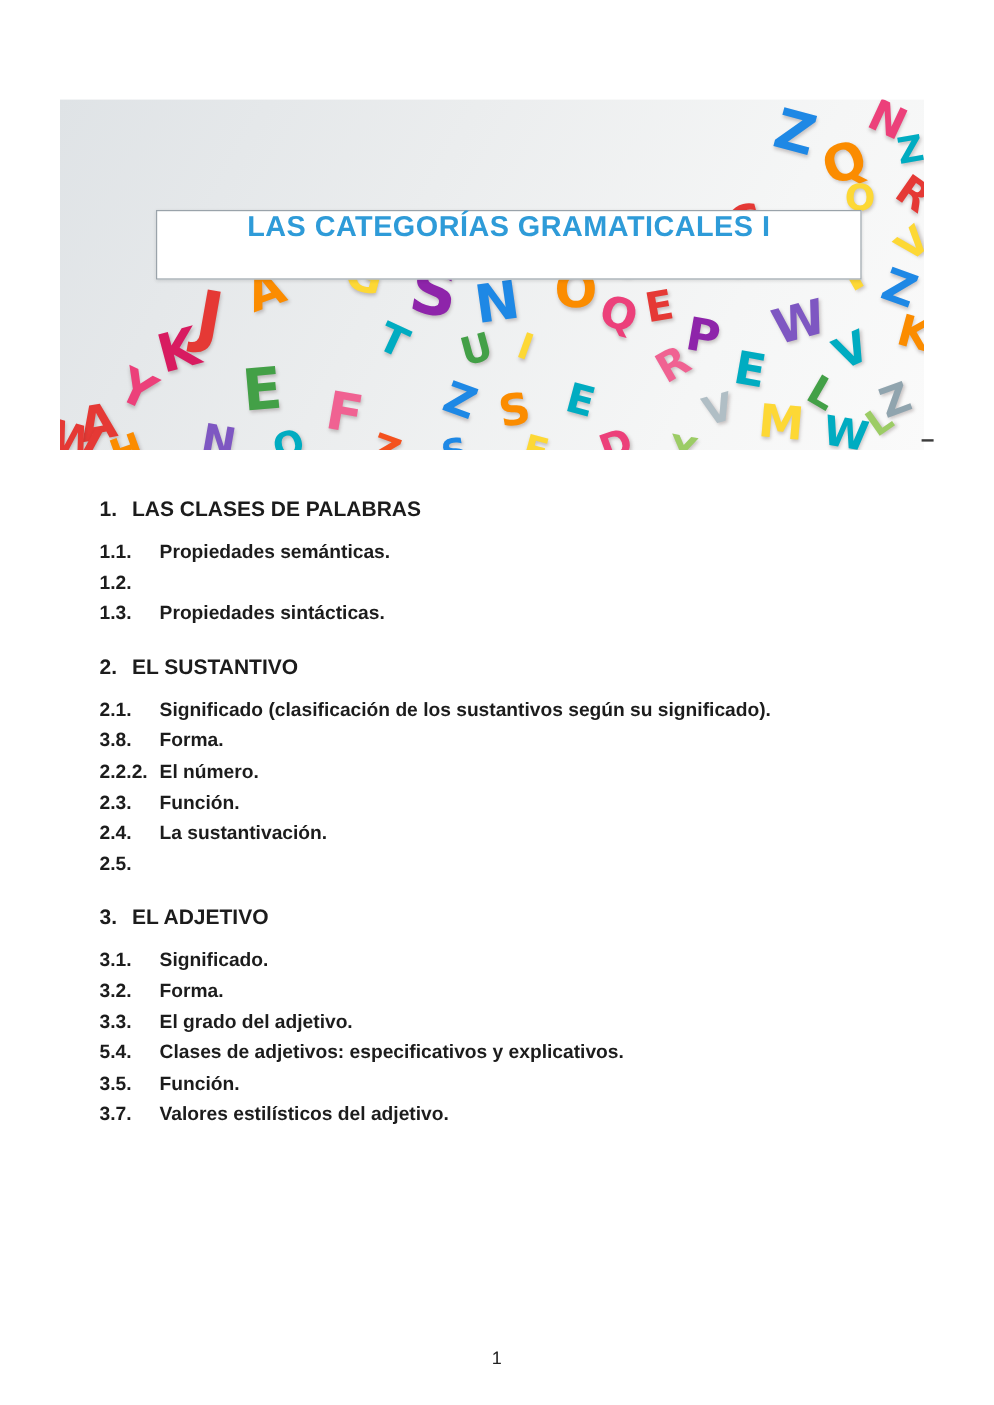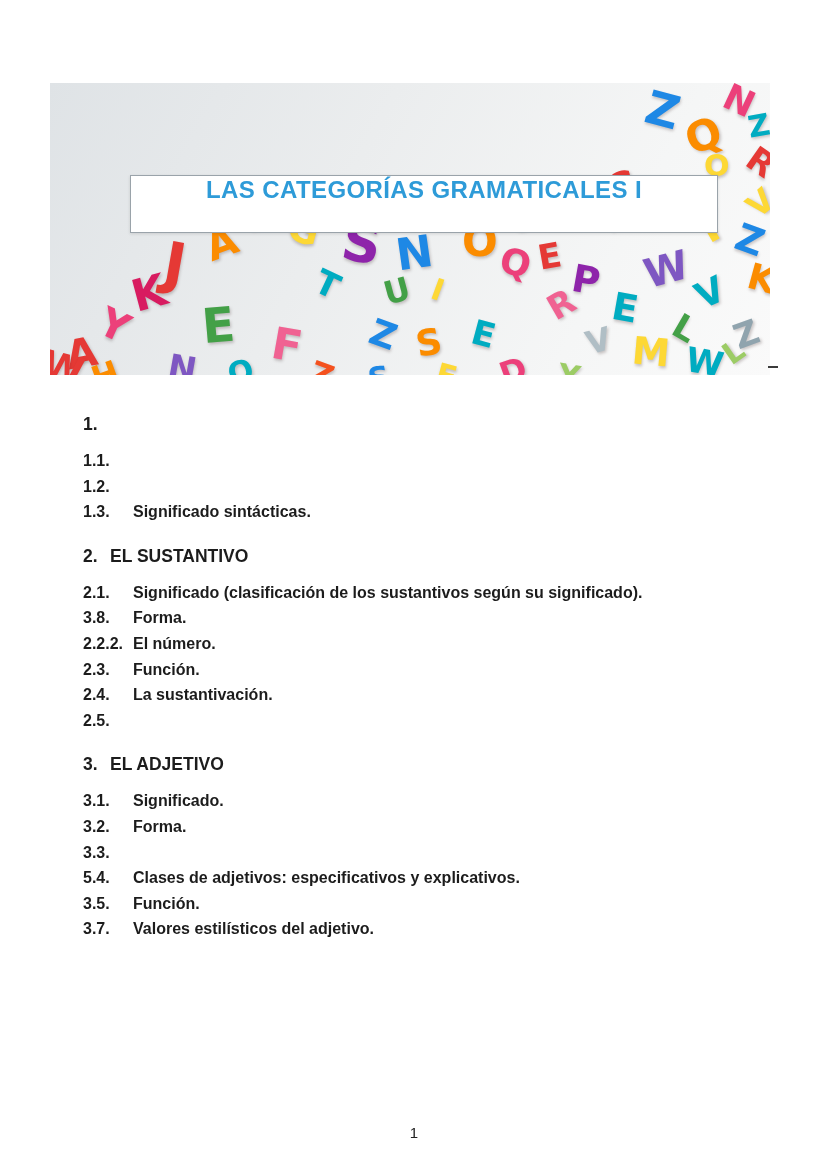--- a/index.html
+++ b/index.html
@@ -150,30 +150,32 @@
     <div class="title-box">
       <span class="title-text">LAS CATEGORÍAS GRAMATICALES I</span>
     </div>
   </div>
 
   <div class="anchor-dash"></div>
 
   <div class="toc" id="toc">
       <div class="toc-heading">
         <span class="num">1.</span>
+        <span>LAS CLASES DE PALABRAS</span>
       </div>
       <div class="toc-item">
         <span class="num">1.1.</span>
+        <span>Propiedades semánticas.</span>
       </div>
       <div class="toc-item">
         <span class="num">1.2.</span>
       </div>
       <div class="toc-item">
         <span class="num">1.3.</span>
-        <span>Significado sintácticas.</span>
+        <span>Propiedades sintácticas.</span>
       </div>
       <div class="toc-heading">
         <span class="num">2.</span>
         <span>EL SUSTANTIVO</span>
       </div>
       <div class="toc-item">
         <span class="num">2.1.</span>
         <span>Significado (clasificación de los sustantivos según su significado).</span>
       </div>
       <div class="toc-item">
@@ -202,20 +204,21 @@
       <div class="toc-item">
         <span class="num">3.1.</span>
         <span>Significado.</span>
       </div>
       <div class="toc-item">
         <span class="num">3.2.</span>
         <span>Forma.</span>
       </div>
       <div class="toc-item">
         <span class="num">3.3.</span>
+        <span>El grado del adjetivo.</span>
       </div>
       <div class="toc-item">
         <span class="num">5.4.</span>
         <span>Clases de adjetivos: especificativos y explicativos.</span>
       </div>
       <div class="toc-item">
         <span class="num">3.5.</span>
         <span>Función.</span>
       </div>
       <div class="toc-item">

